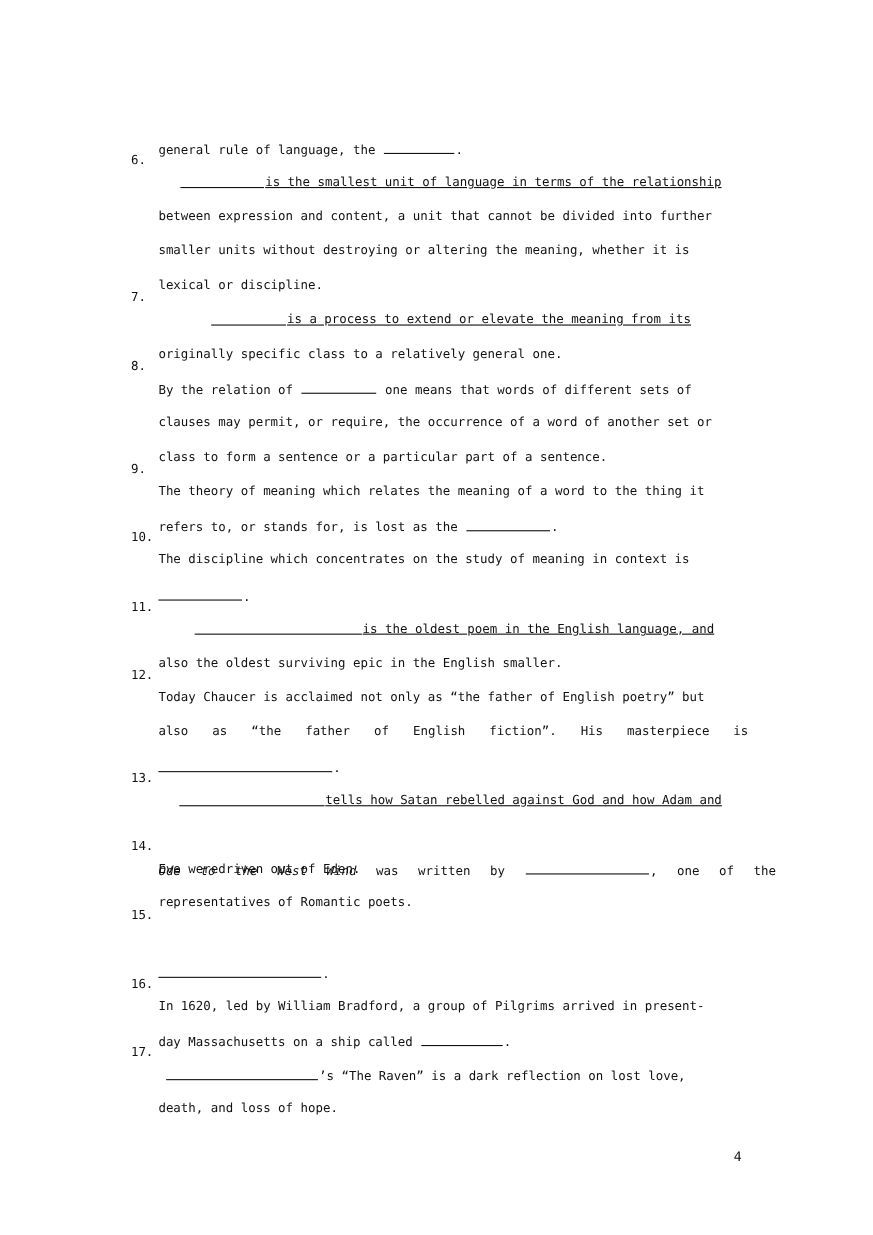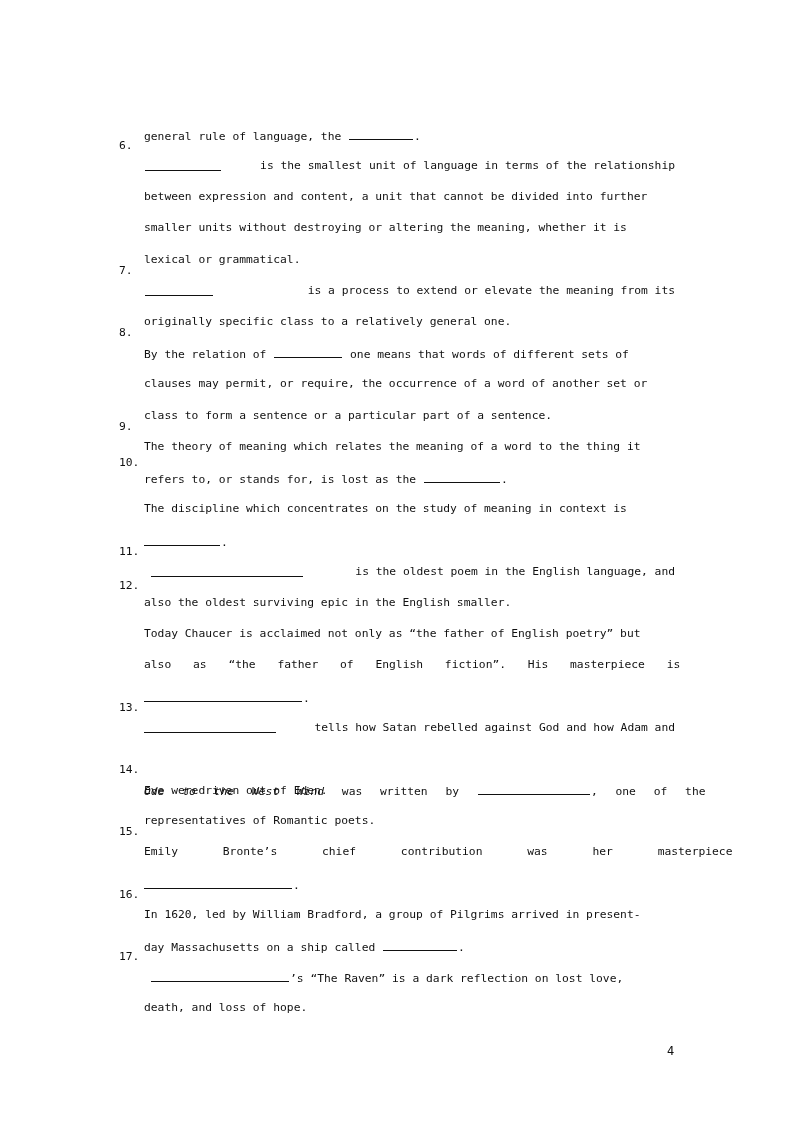--- a/index.html
+++ b/index.html
@@ -6,21 +6,21 @@
     body { width: 794px; height: 1123px; position: relative; overflow: hidden; }
     .page {
       position: absolute; left: 0; top: 0; width: 794px; height: 1123px;
       font-family: "DejaVu Sans Mono", "Liberation Mono", monospace;
       font-size: 11.3px; color: #111111;
     }
     .line {
       position: absolute; left: 144px; width: 531px; white-space: nowrap;
       line-height: 14px; height: 14px; margin-top: 20px;
     }
-    .line.justify { display: flex; justify-content: space-between; }
+    .line.justify { display: flex; justify-content: center; text-decoration: underline; }
     .line.justify > span { white-space: pre; }
     .num { position: absolute; left: 119px; line-height: 14px; height: 14px; }
     .blank {
       display: inline-block; border-bottom: 1px solid #111; height: 11px;
       vertical-align: baseline; margin: 0 1px;
     }
     .ital { font-style: italic; }
     .pagenum { position: absolute; left: 667px; top: 1044px; font-size: 12px; }
   </style>
 </head>
@@ -33,21 +33,21 @@
     <span class="blank" style="width:64px"></span><span>.</span>
   </div>
 
   <div class="num" style="top:139px">6.</div>
   <div class="line justify" style="top:139px">
     <span class="blank" style="width:76px"></span>
     <span>is the smallest unit of language in terms of the relationship</span>
   </div>
   <div class="line" style="top:170px">between expression and content, a unit that cannot be divided into further</div>
   <div class="line" style="top:201px">smaller units without destroying or altering the meaning, whether it is</div>
-  <div class="line" style="top:233px">lexical or grammatical.</div>
+  <div class="line" style="top:233px">lexical or discipline.</div>
 
   <div class="num" style="top:264px">7.</div>
   <div class="line justify" style="top:264px">
     <span class="blank" style="width:68px"></span>
     <span>is a process to extend or elevate the meaning from its</span>
   </div>
   <div class="line" style="top:295px">originally specific class to a relatively general one.</div>
 
   <div class="num" style="top:326px">8.</div>
   <div class="line" style="top:326px">
@@ -58,34 +58,34 @@
   <div class="line" style="top:357px">clauses may permit, or require, the occurrence of a word of another set or</div>
   <div class="line" style="top:389px">class to form a sentence or a particular part of a sentence.</div>
 
   <div class="num" style="top:420px">9.</div>
   <div class="line" style="top:420px">The theory of meaning which relates the meaning of a word to the thing it</div>
   <div class="line" style="top:451px">
     <span>refers to, or stands for, is lost as the</span>
     <span class="blank" style="width:76px"></span><span>.</span>
   </div>
 
-  <div class="num" style="top:456px">10.</div>
+  <div class="num" style="top:482px">10.</div>
   <div class="line" style="top:482px">The discipline which concentrates on the study of meaning in context is</div>
   <div class="line" style="top:514px">
     <span class="blank" style="width:76px;margin-left:0"></span><span>.</span>
   </div>
 
   <div class="num" style="top:545px">11.</div>
   <div class="line justify" style="top:545px">
     <span class="blank" style="width:152px;margin-left:7px"></span>
     <span>is the oldest poem in the English language, and</span>
   </div>
   <div class="line" style="top:576px">also the oldest surviving epic in the English smaller.</div>
 
-  <div class="num" style="top:579px">12.</div>
+  <div class="num" style="top:607px">12.</div>
   <div class="line" style="top:638px;word-spacing:15px">also as “the father of English fiction”. His masterpiece is</div>
   <div class="line" style="top:607px">Today Chaucer is acclaimed not only as “the father of English poetry” but</div>
   <div class="line" style="top:670px">
     <span class="blank" style="width:158px;margin-left:0"></span><span>.</span>
   </div>
 
   <div class="num" style="top:701px">13.</div>
   <div class="line justify" style="top:701px">
     <span class="blank" style="width:132px;margin-left:0"></span>
     <span>tells how Satan rebelled against God and how Adam and</span>
@@ -94,21 +94,20 @@
 
   <div class="num" style="top:763px">14.</div>
   <div class="line" style="top:763px;word-spacing:11px">
     <span class="ital">Ode to the West Wind</span>
     <span>was written by</span>
     <span class="blank" style="width:112px"></span><span>, one of the</span>
   </div>
   <div class="line" style="top:794px">representatives of Romantic poets.</div>
 
   <div class="num" style="top:825px">15.</div>
-  <div class="line" style="top:825px;word-spacing:38px">Emily Bronte’s chief contribution was her masterpiece</div>
   <div class="line" style="top:857px">
     <span class="blank" style="width:148px;margin-left:0"></span><span>.</span>
   </div>
 
   <div class="num" style="top:888px">16.</div>
   <div class="line" style="top:888px">In 1620, led by William Bradford, a group of Pilgrims arrived in present-</div>
   <div class="line" style="top:919px">
     <span>day Massachusetts on a ship called</span>
     <span class="blank" style="width:74px"></span><span>.</span>
   </div>

